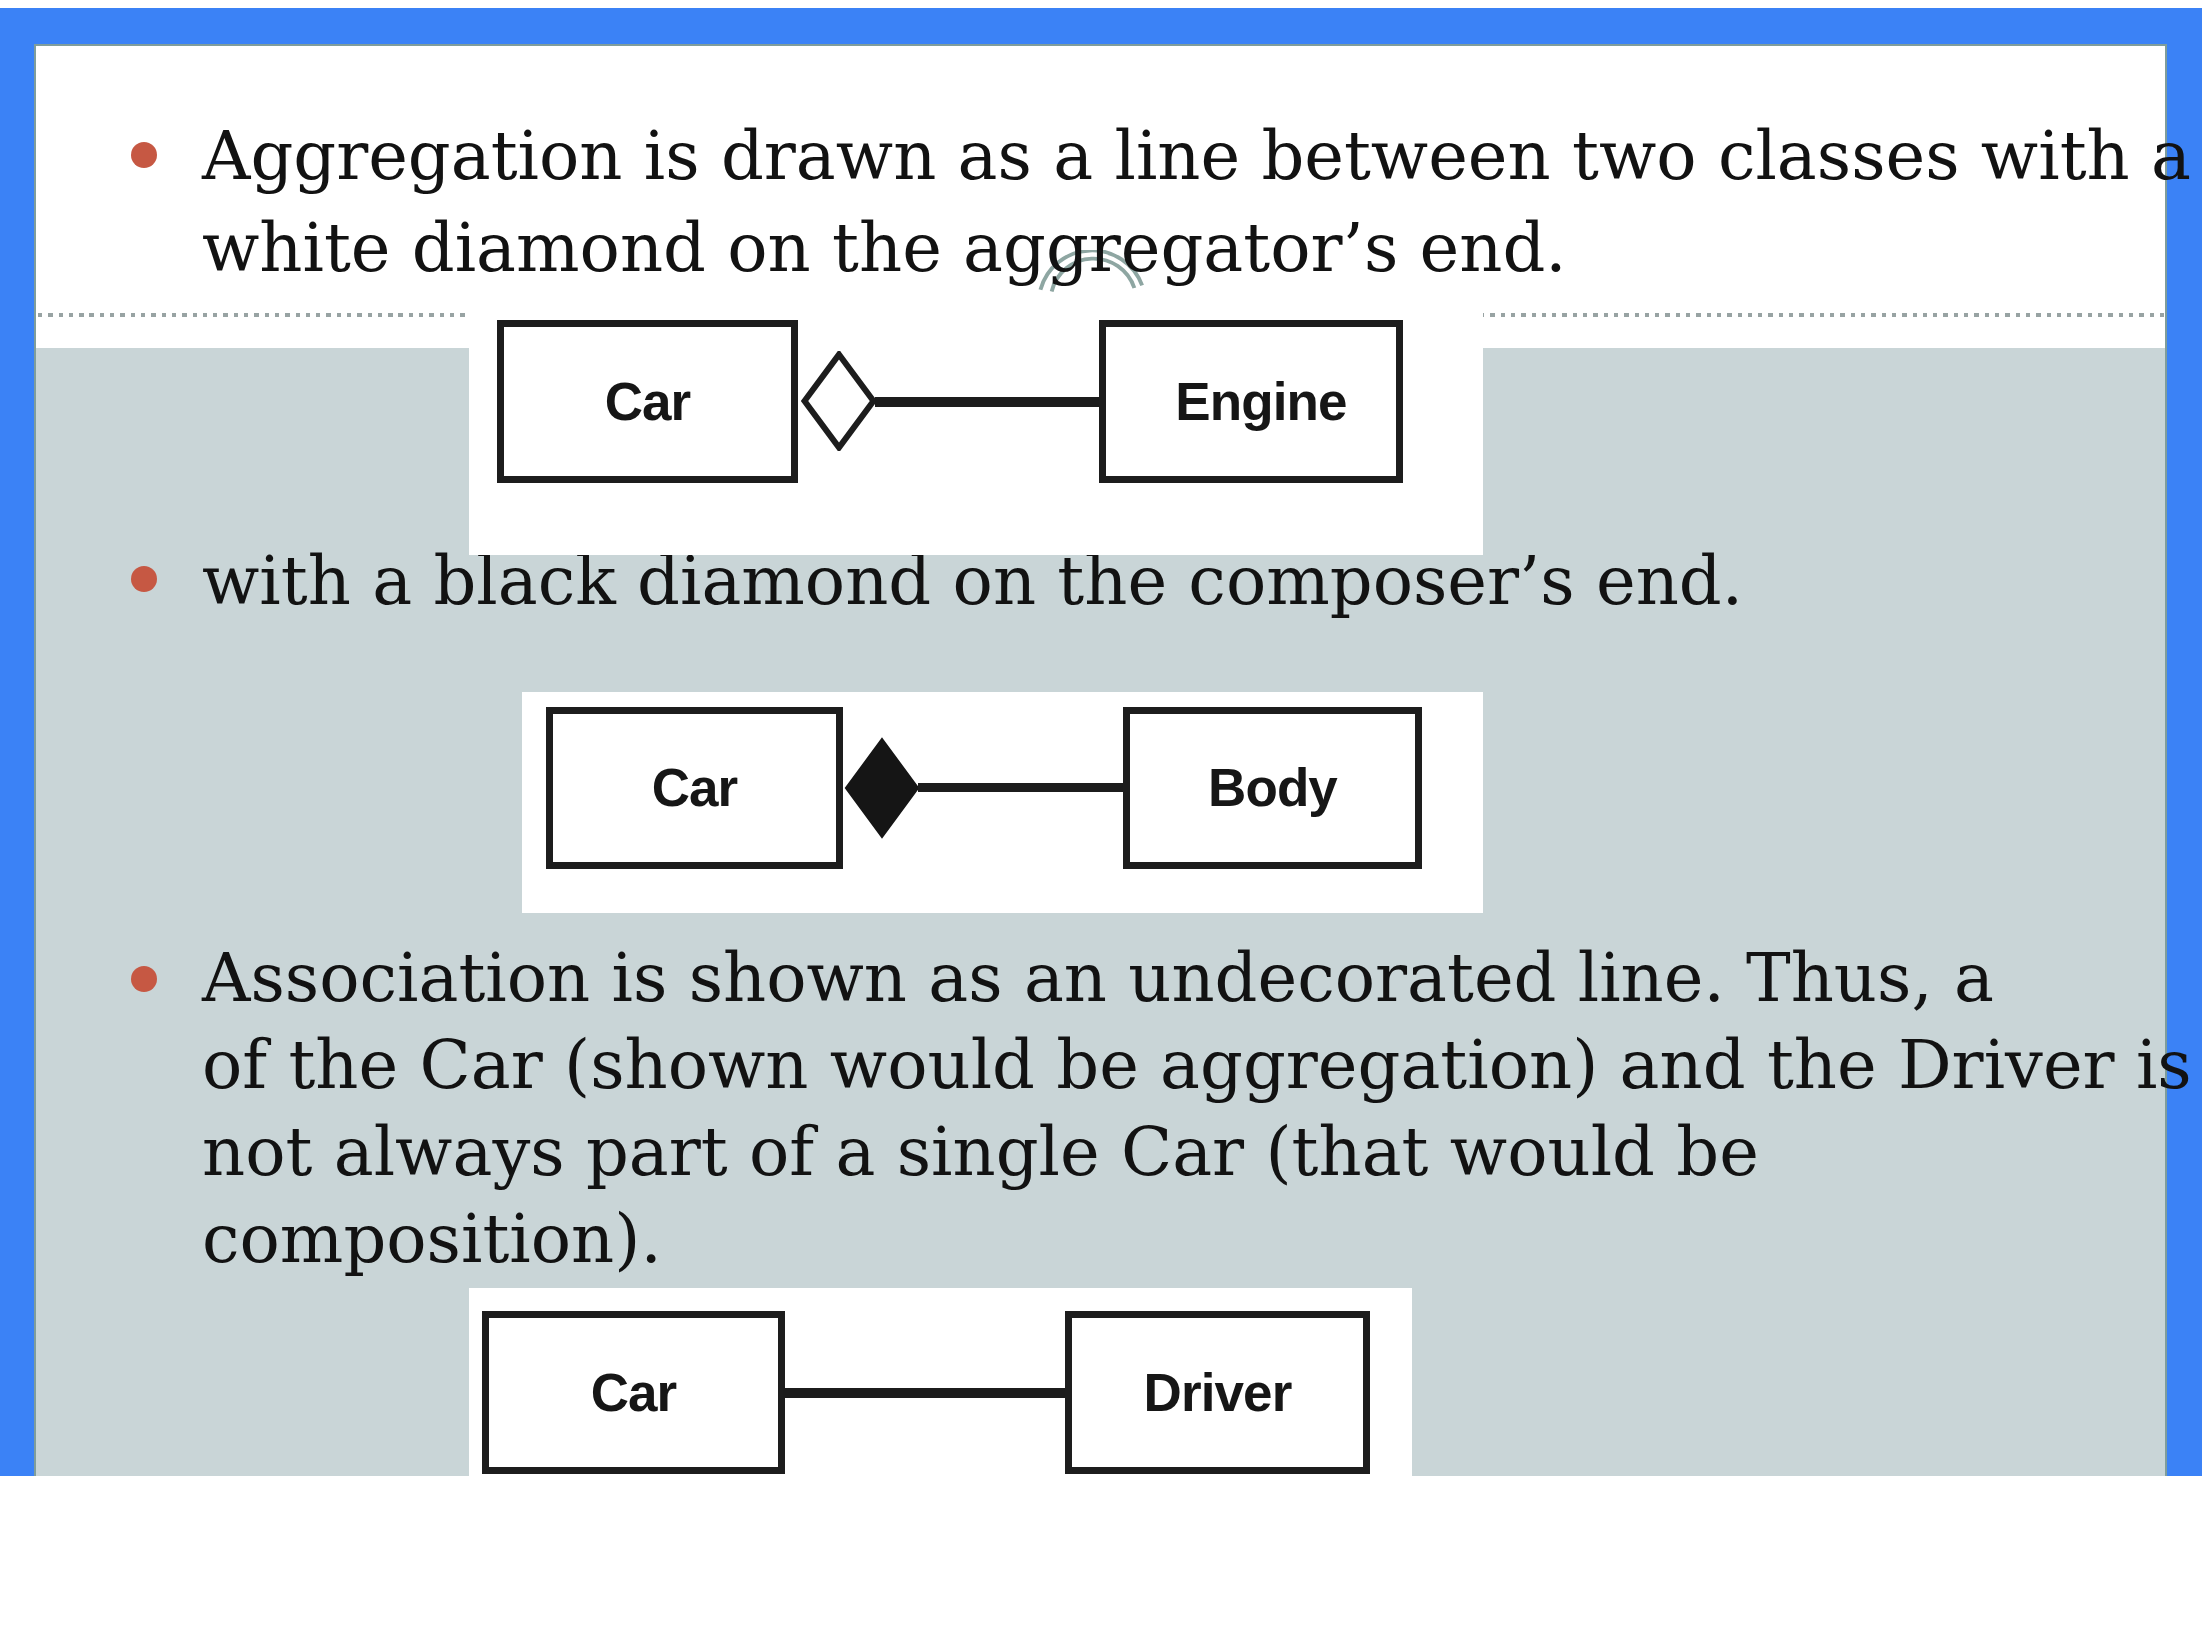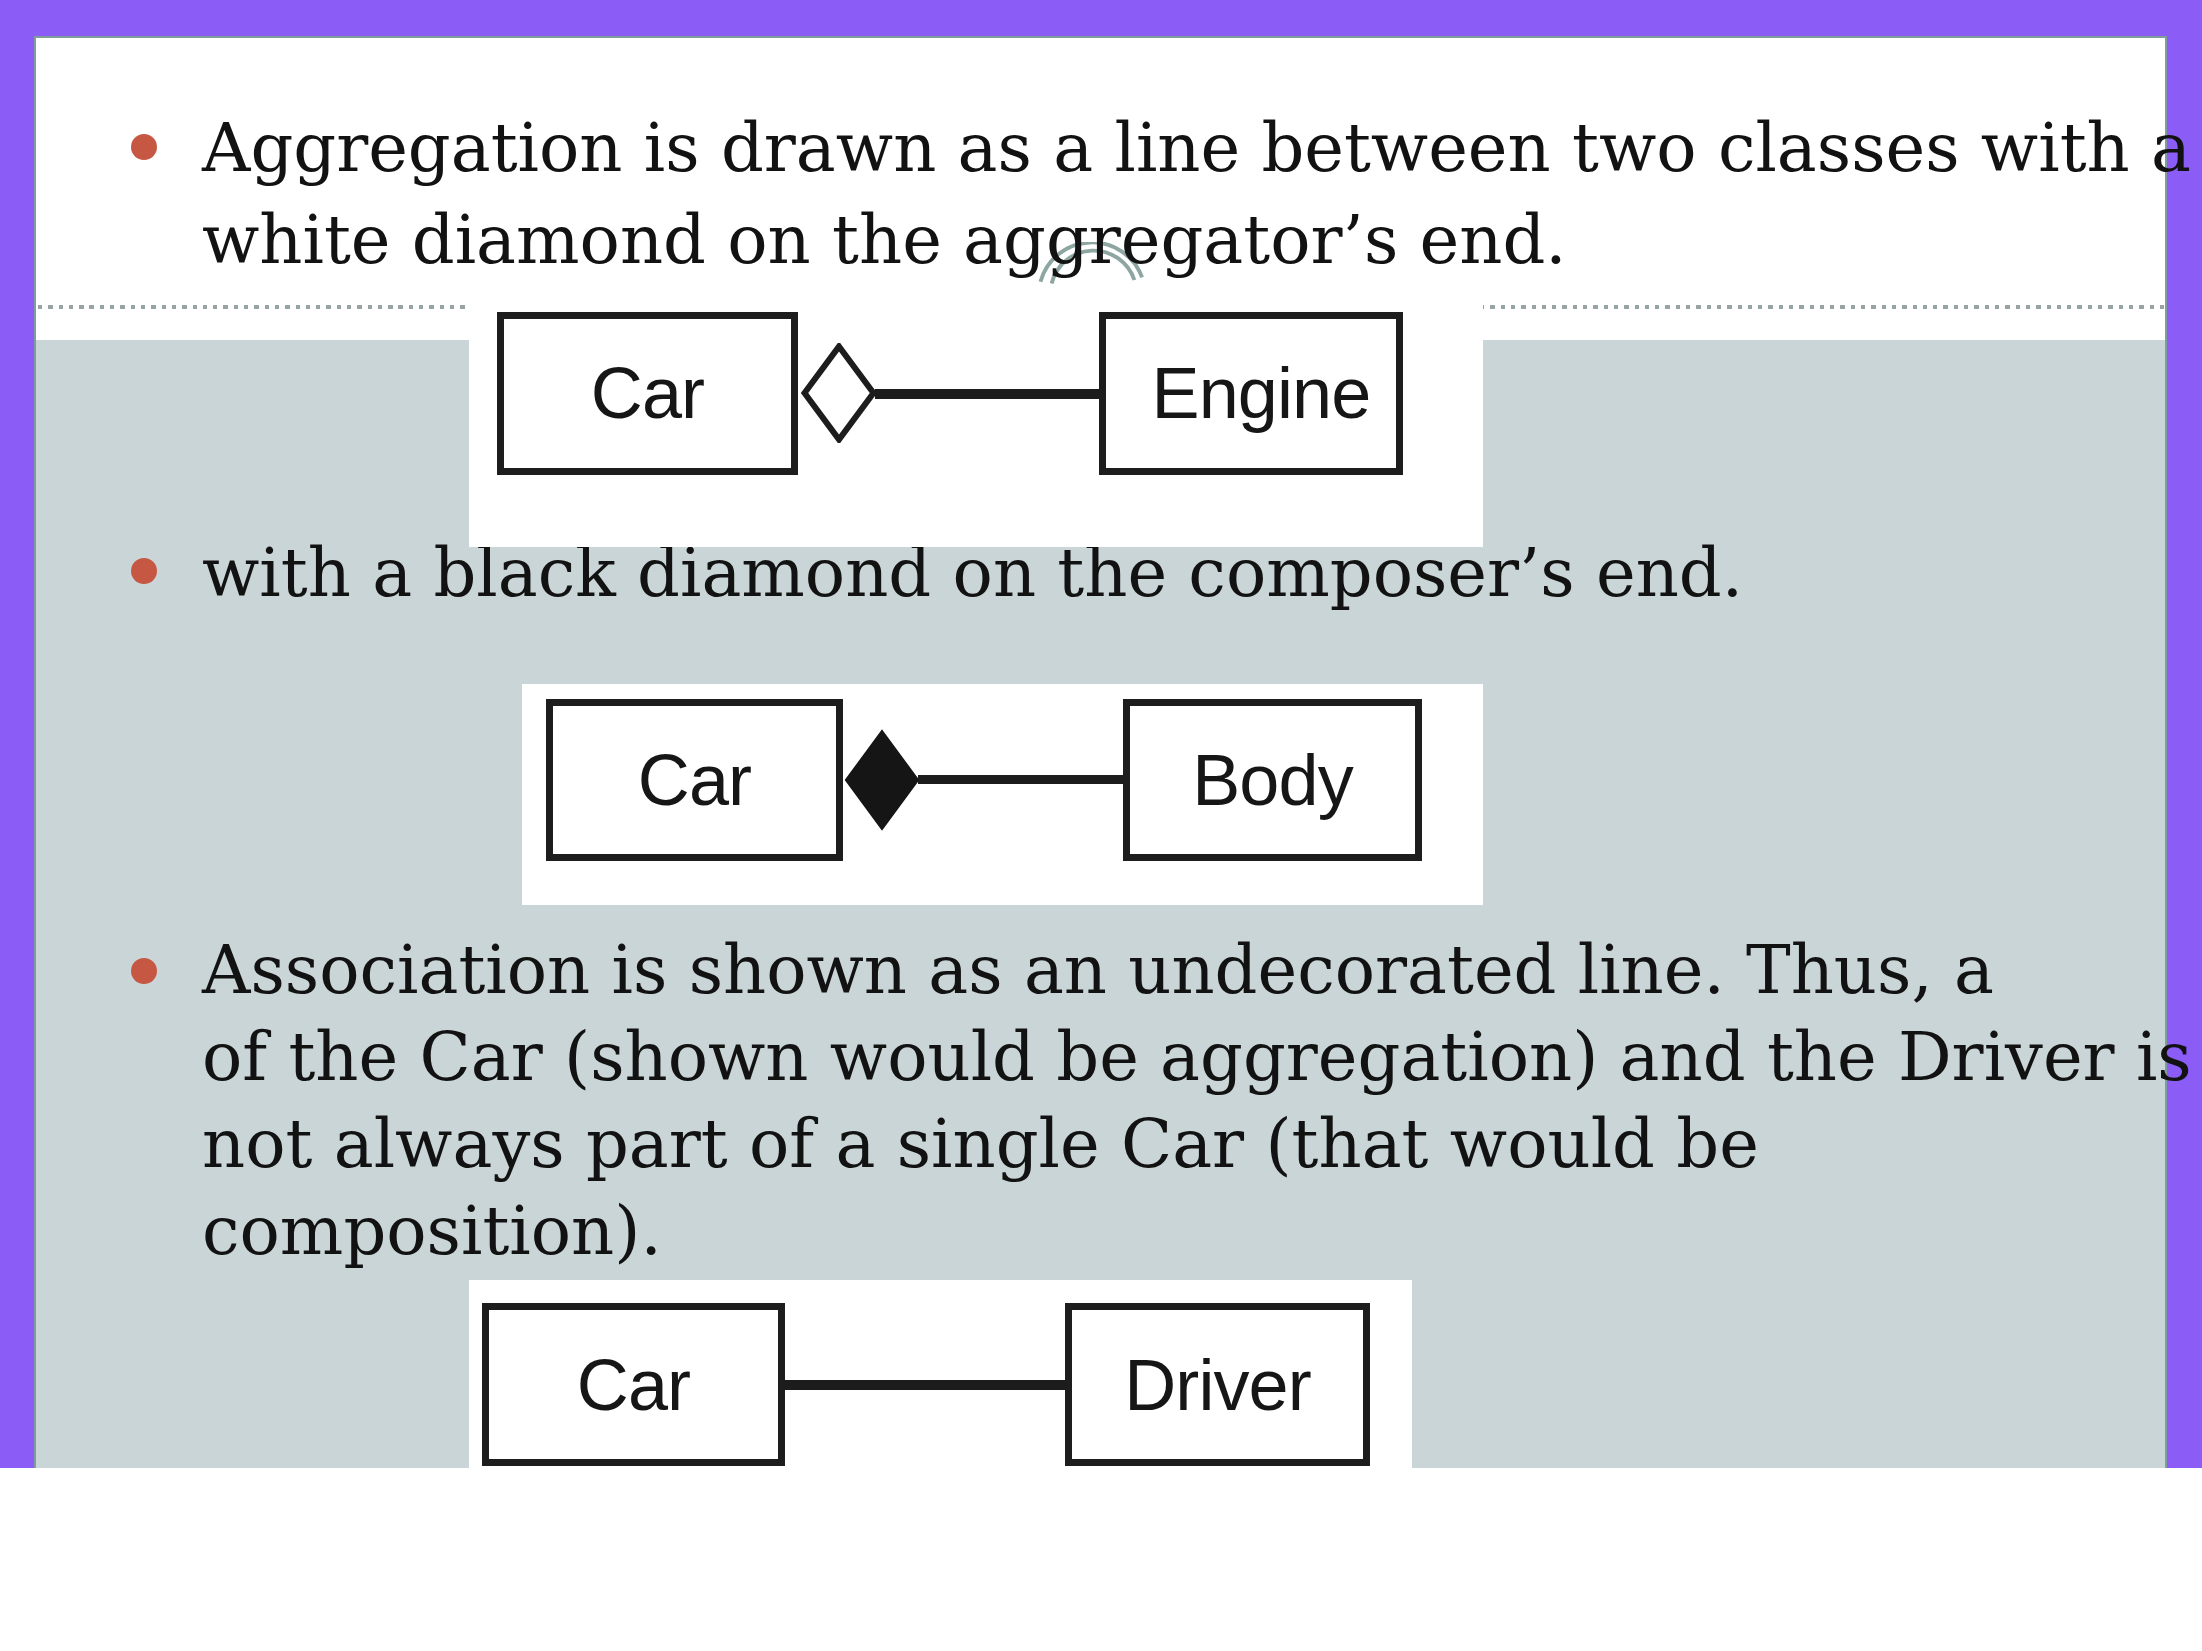--- a/index.html
+++ b/index.html
@@ -1,17 +1,17 @@
 <!DOCTYPE html>
 <html style="font-size:13.8px"><head>
 <meta charset="utf-8">
 <style>
   html,body{margin:0;padding:0;background:#ffffff;}
-  #stage{position:relative;width:2203px;height:1468px;background:#8b5cf6;overflow:hidden;
-         font-family:"DejaVu Serif","Liberation Serif",serif;}
+  #stage{position:relative;width:2203px;height:1468px;background:#3b82f6;overflow:hidden;
+         font-family:"DejaVu Serif","Liberation Serif",serif;margin-top:8px;}
 
   
   .frame{position:absolute;left:34px;top:36px;width:2129px;height:1577px;
          border:2.6px solid #7f9d9b;border-bottom:3.4px solid #6d8b8c;background:#ffffff;}
   .header-area{position:absolute;left:0;top:0;width:100%;height:302px;background:#ffffff;}
   .content-bg{position:absolute;left:0;top:302px;width:100%;height:1197px;background:#c9d5d7;}
   .footer-band{position:absolute;left:0;top:1499px;width:100%;height:76px;background:#8ba8a9;}
   .bottom-strip{position:absolute;left:0;top:1645px;width:2203px;height:6.9px;background:#f3f5f5;}
 
   
@@ -34,22 +34,22 @@
   .dot-3{left:131px;top:958px;}
 
   
   .panel{position:absolute;background:#ffffff;z-index:3;}
   .panel-1{left:469px;top:296px;width:1014px;height:251px;}
   .panel-2{left:522px;top:684px;width:961px;height:221px;}
   .panel-3{left:469px;top:1280px;width:943px;height:250px;}
 
   .uml-box{position:absolute;background:#ffffff;border:7.7px solid #1d1d1d;
            display:flex;align-items:center;justify-content:center;box-sizing:border-box;}
-  .uml-label{font-family:"Liberation Sans","DejaVu Sans",sans-serif;font-weight:normal;
-             font-size:72px;color:#161616;letter-spacing:-0.9px;}
+  .uml-label{font-family:"Liberation Sans","DejaVu Sans",sans-serif;font-weight:bold;
+             font-size:53px;color:#161616;letter-spacing:-0.9px;}
   .conn-line{position:absolute;background:#1c1c1c;}
   .diamond{position:absolute;}
 
   
   .p1-left {left:28px;top:15.5px;width:301px;height:163px;}
   .p1-right{left:630px;top:15.5px;width:304px;height:163px;padding-left:20px;}
   .p1-diamond{left:332px;top:47px;width:76px;height:100px;}
   .p1-line{left:406px;top:93px;width:224px;height:9.5px;}
 
   

